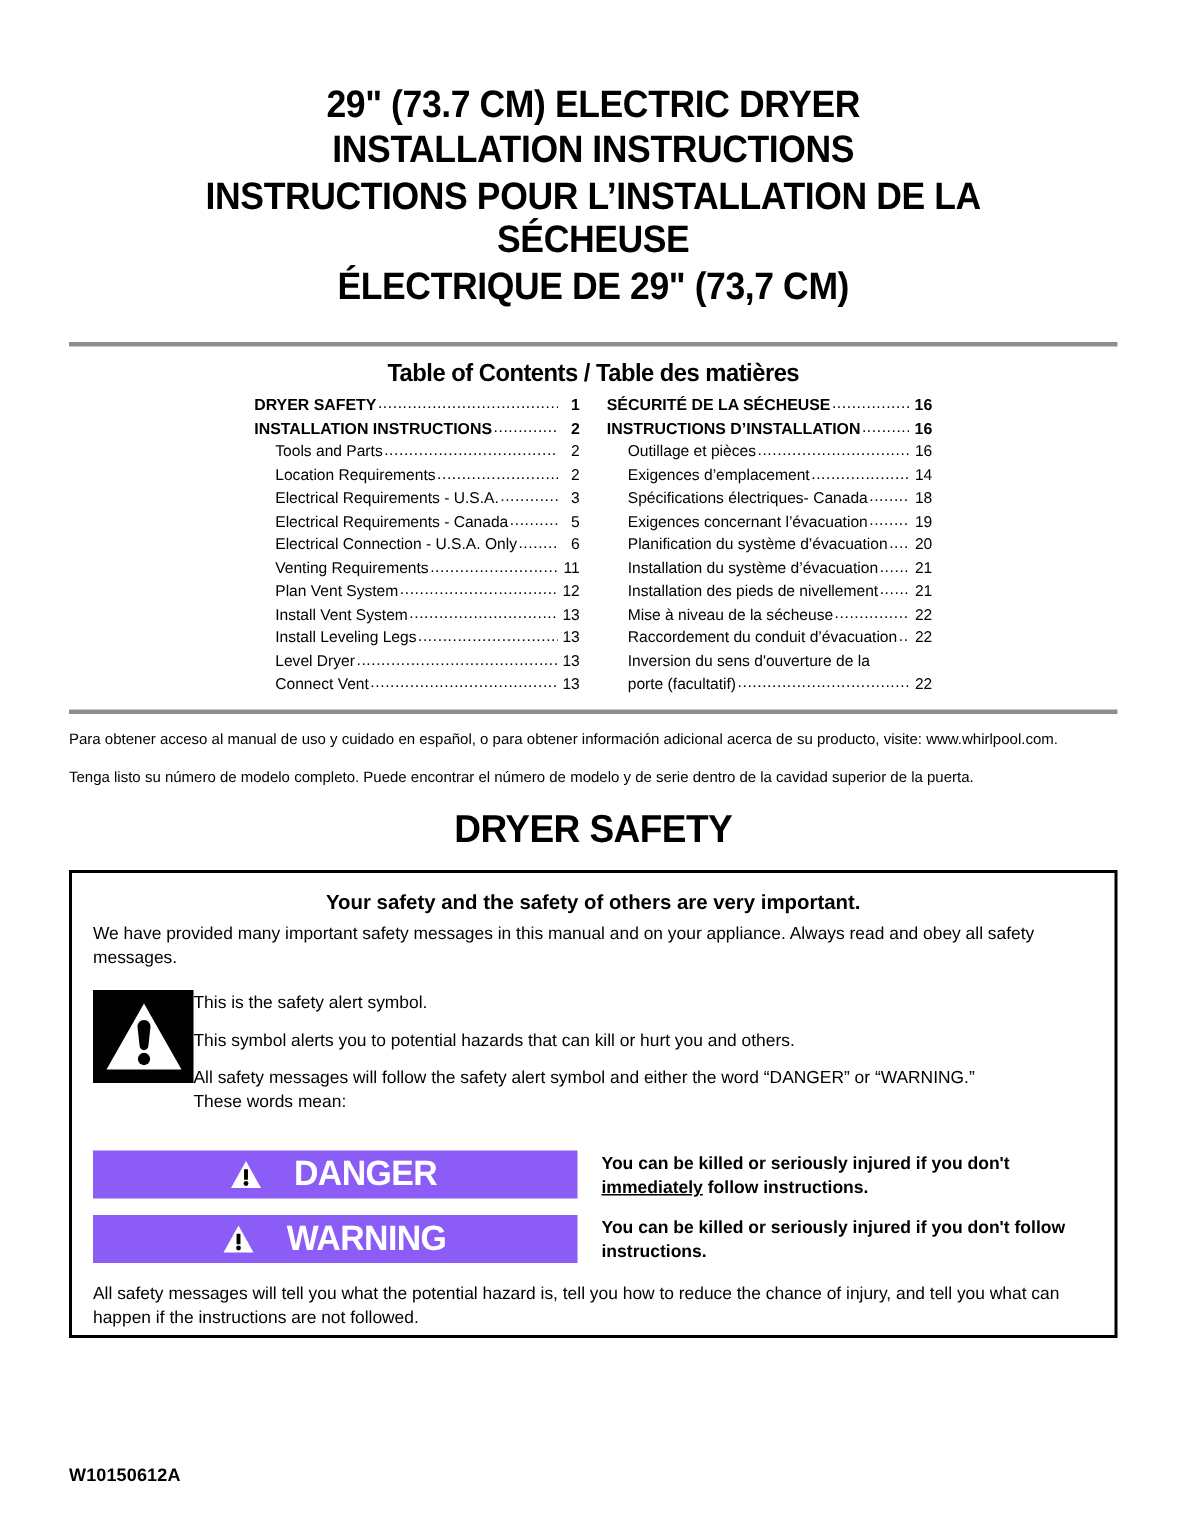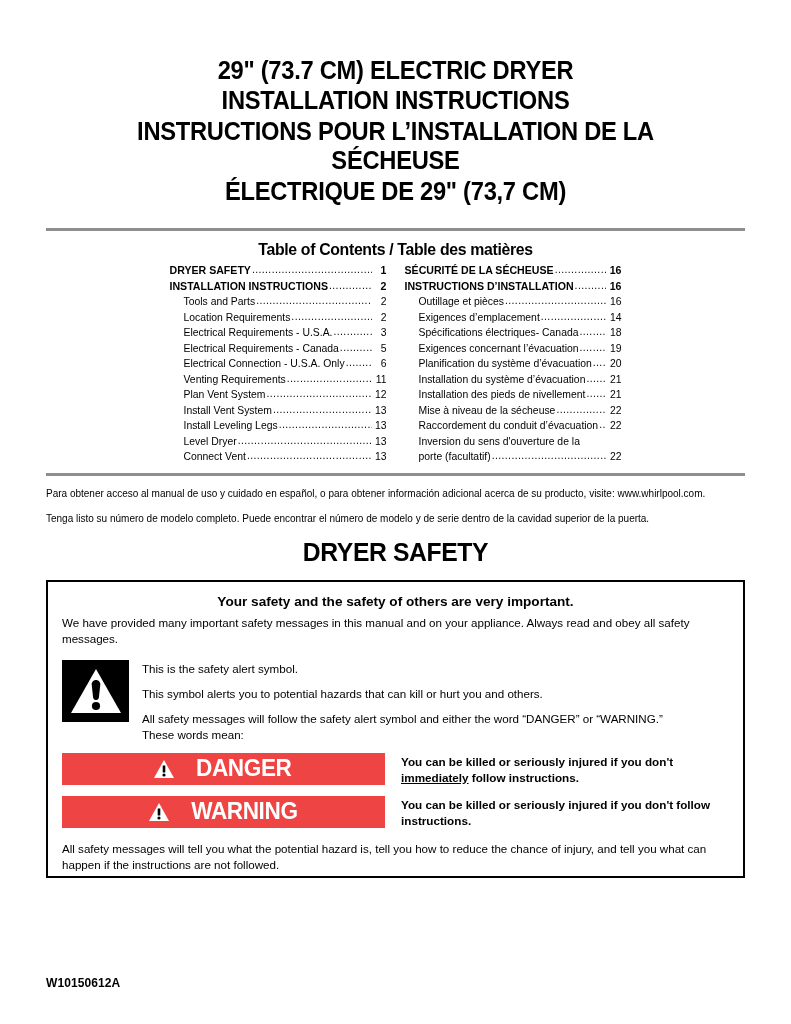--- a/index.html
+++ b/index.html
@@ -151,22 +151,22 @@
   }
   .safety-intro {
     font-size: 11.6px;
     line-height: 16.5px;
     margin: 0 0 12px 0;
   }
 
   .alert-row {
     display: flex;
     align-items: flex-start;
-    gap: 13px;
-    margin-bottom: 10px;
+    gap: 0;
+    margin-bottom: 24px;
   }
   .alert-symbol {
     flex: 0 0 auto;
     width: 67px;
     height: 62px;
     background: #000;
     display: flex;
     align-items: center;
     justify-content: center;
   }
@@ -184,21 +184,21 @@
 
   
   .signal-row {
     display: flex;
     align-items: flex-start;
     gap: 16px;
     margin-bottom: 10px;
   }
   .banner {
     flex: 0 0 323px;
-    background: #ef4444;
+    background: #8b5cf6;
     color: #fff;
     height: 32px;
     display: flex;
     align-items: center;
     justify-content: center;
     gap: 19px;
   }
   .banner .bsvg { display: block; }
   .banner-word {
     font-size: 23.5px;

